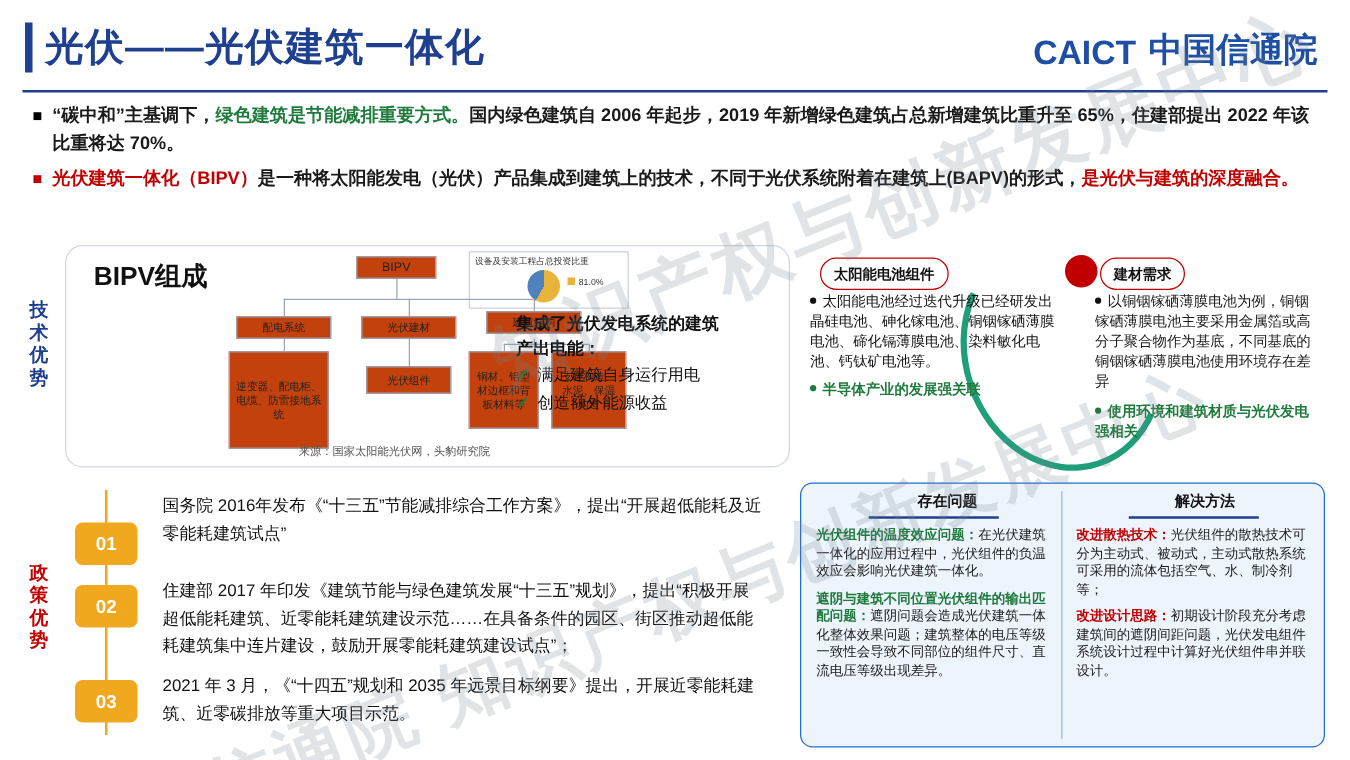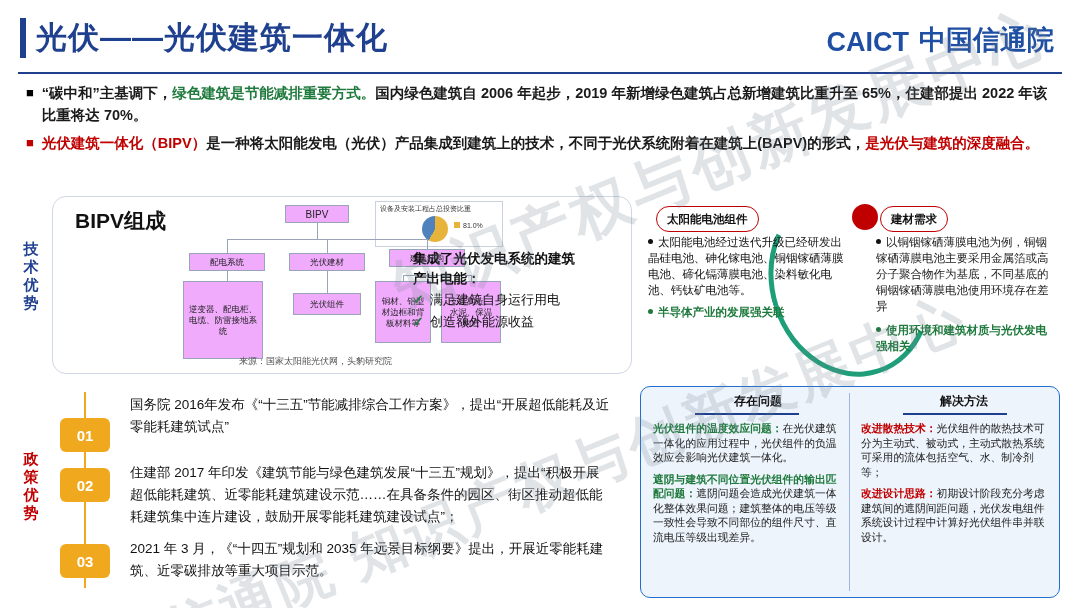--- a/index.html
+++ b/index.html
@@ -92,21 +92,21 @@
     border: 1px solid #cfd6e4;
     border-radius: 14px;
     background: #ffffff;
   }
   .bipv-title {
     position: absolute; left: 22px; top: 10px;
     font-size: 21px; font-weight: bold; color: #111;
   }
   .dg { position: absolute; font-size: 8.5px; text-align: center; }
   .dg-box {
-    border: 1px solid #9aa4b8; background: #f0abfc; color: #222;
+    border: 1px solid #9aa4b8; background: #c2410c; color: #222;
     display: flex; align-items: center; justify-content: center;
     line-height: 11px; padding: 4px;
   }
   .dg-bipv { left: 232px; top: 8px; width: 64px; height: 18px; font-size: 10px; }
   .dg-l2a { left: 136px; top: 56px; width: 76px; height: 18px; }
   .dg-l2b { left: 236px; top: 56px; width: 76px; height: 18px; }
   .dg-l2c { left: 336px; top: 52px; width: 76px; height: 18px; }
   .dg-l3a { left: 130px; top: 84px; width: 80px; height: 78px; }
   .dg-l3b { left: 240px; top: 96px; width: 68px; height: 22px; }
   .dg-l3c { left: 322px; top: 84px; width: 56px; height: 62px; }

